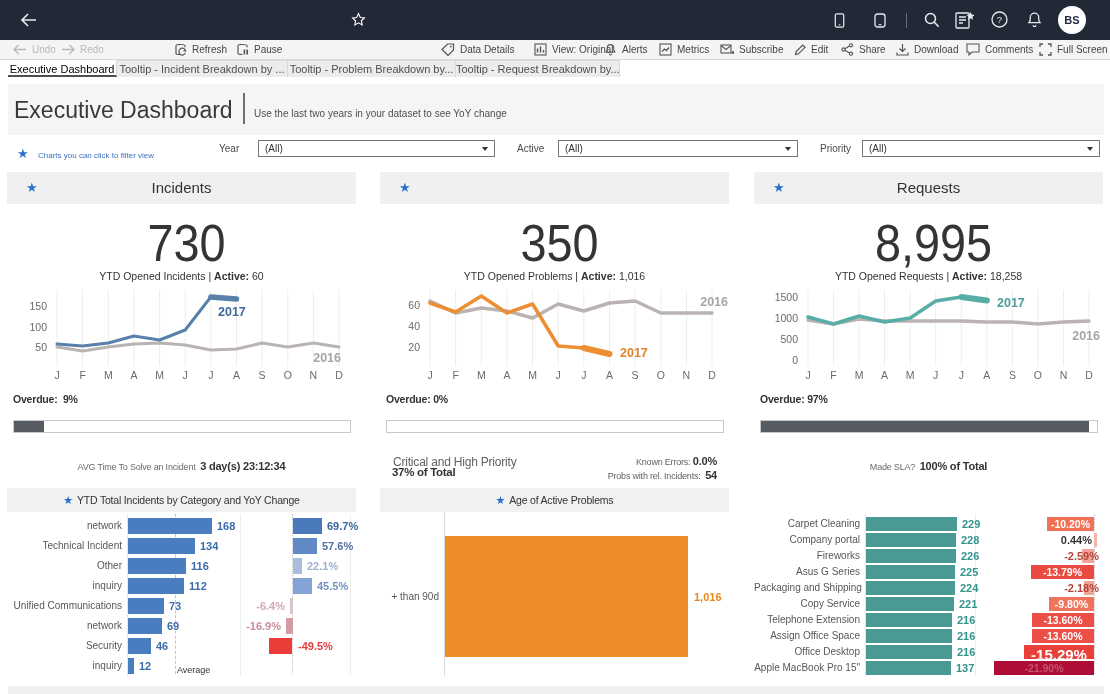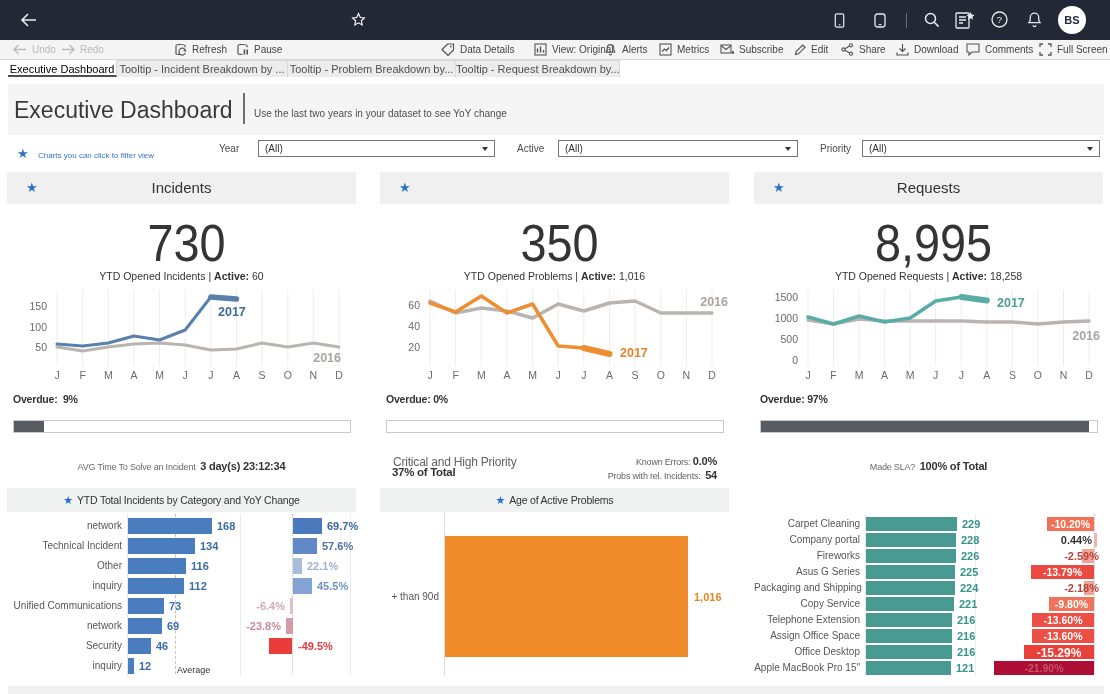--- a/index.html
+++ b/index.html
@@ -243,21 +243,21 @@
     <div class="bval" style="left:310px;top:408px;color:#6f92c4;">45.5%</div>
     <div class="row-label" style="left:0;top:428px;width:115px;">Unified Communications</div>
     <div class="hbar" style="left:121px;top:426px;width:36px;height:16px;background:#4a7dbf;"></div>
     <div class="bval" style="left:162px;top:428px;color:#3c6ca8;">73</div>
     <div class="hbar" style="left:283px;top:426px;width:3px;height:16px;background:#dcc3c8;"></div>
     <div class="bval" style="left:240px;top:428px;width:38px;text-align:right;color:#d3aab4;">-6.4%</div>
     <div class="row-label" style="left:0;top:448px;width:115px;">network</div>
     <div class="hbar" style="left:121px;top:446px;width:34px;height:16px;background:#4a7dbf;"></div>
     <div class="bval" style="left:160px;top:448px;color:#3c6ca8;">69</div>
     <div class="hbar" style="left:279px;top:446px;width:7px;height:16px;background:#d49aa6;"></div>
-    <div class="bval" style="left:228px;top:448px;width:46px;text-align:right;color:#c98d9b;">-23.8%</div>
+    <div class="bval" style="left:228px;top:448px;width:46px;text-align:right;color:#c98d9b;">-16.9%</div>
     <div class="row-label" style="left:0;top:468px;width:115px;">Security</div>
     <div class="hbar" style="left:121px;top:466px;width:23px;height:16px;background:#4a7dbf;"></div>
     <div class="bval" style="left:149px;top:468px;color:#3c6ca8;">46</div>
     <div class="hbar" style="left:262px;top:466px;width:23px;height:16px;background:#ea3c39;"></div>
     <div class="bval" style="left:291px;top:468px;color:#e33b3c;">-49.5%</div>
     <div class="row-label" style="left:0;top:488px;width:115px;">inquiry</div>
     <div class="hbar" style="left:121px;top:486px;width:6px;height:16px;background:#4a7dbf;"></div>
     <div class="bval" style="left:132px;top:488px;color:#3c6ca8;">12</div>
   </div>
 
@@ -391,22 +391,22 @@
     <div class="bval" style="left:278px;top:442px;width:62px;text-align:center;color:#fff;font-size:10.5px;">-13.60%</div>
     <div class="row-label" style="left:0;top:458px;width:106px;">Assign Office Space</div>
     <div class="hbar" style="left:112px;top:457px;width:86px;height:14px;background:#4a9a94;"></div>
     <div class="bval" style="left:203px;top:458px;color:#34948c;">216</div>
     <div class="hbar" style="left:278px;top:457px;width:62px;height:14px;background:#eb4f45;"></div>
     <div class="bval" style="left:278px;top:458px;width:62px;text-align:center;color:#fff;font-size:10.5px;">-13.60%</div>
     <div class="row-label" style="left:0;top:474px;width:106px;">Office Desktop</div>
     <div class="hbar" style="left:112px;top:473px;width:86px;height:14px;background:#4a9a94;"></div>
     <div class="bval" style="left:203px;top:474px;color:#34948c;">216</div>
     <div class="hbar" style="left:270px;top:473px;width:70px;height:14px;background:#e94039;"></div>
-    <div class="bval" style="left:270px;top:474px;width:70px;text-align:center;color:#fff;font-size:12px;">-15.29%</div>
+    <div class="bval" style="left:270px;top:474px;width:70px;text-align:center;color:#fff;font-size:15px;">-15.29%</div>
     <div class="row-label" style="left:0;top:490px;width:106px;">Apple MacBook Pro 15"</div>
     <div class="hbar" style="left:112px;top:489px;width:85px;height:14px;background:#4a9a94;"></div>
-    <div class="bval" style="left:202px;top:490px;color:#34948c;">121</div>
+    <div class="bval" style="left:202px;top:490px;color:#34948c;">137</div>
     <div class="hbar" style="left:240px;top:489px;width:100px;height:14px;background:#ae0d35;"></div>
     <div class="bval" style="left:240px;top:490px;width:100px;text-align:center;color:#c4556b;font-size:10.5px;">-21.90%</div>
   </div>
 
   <div id="bstrip"></div>
 </div>
 
 </body></html>

